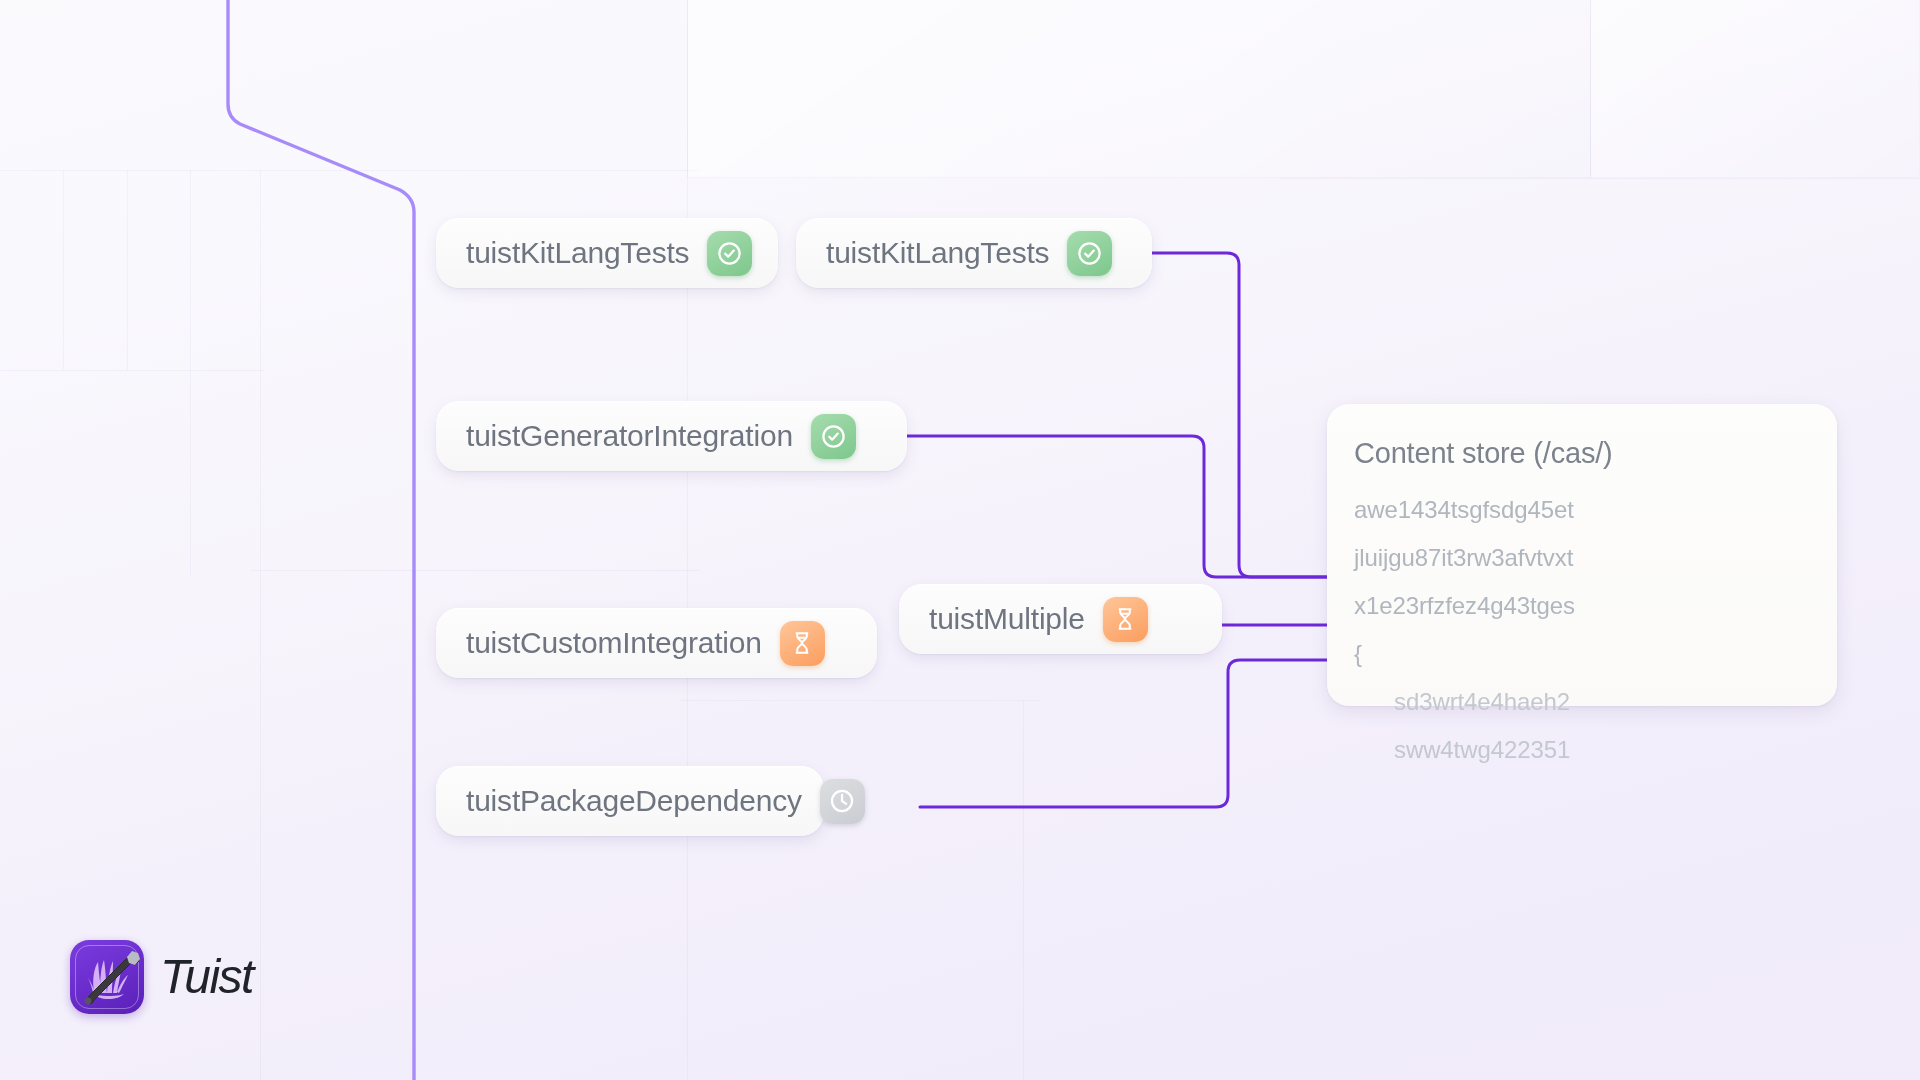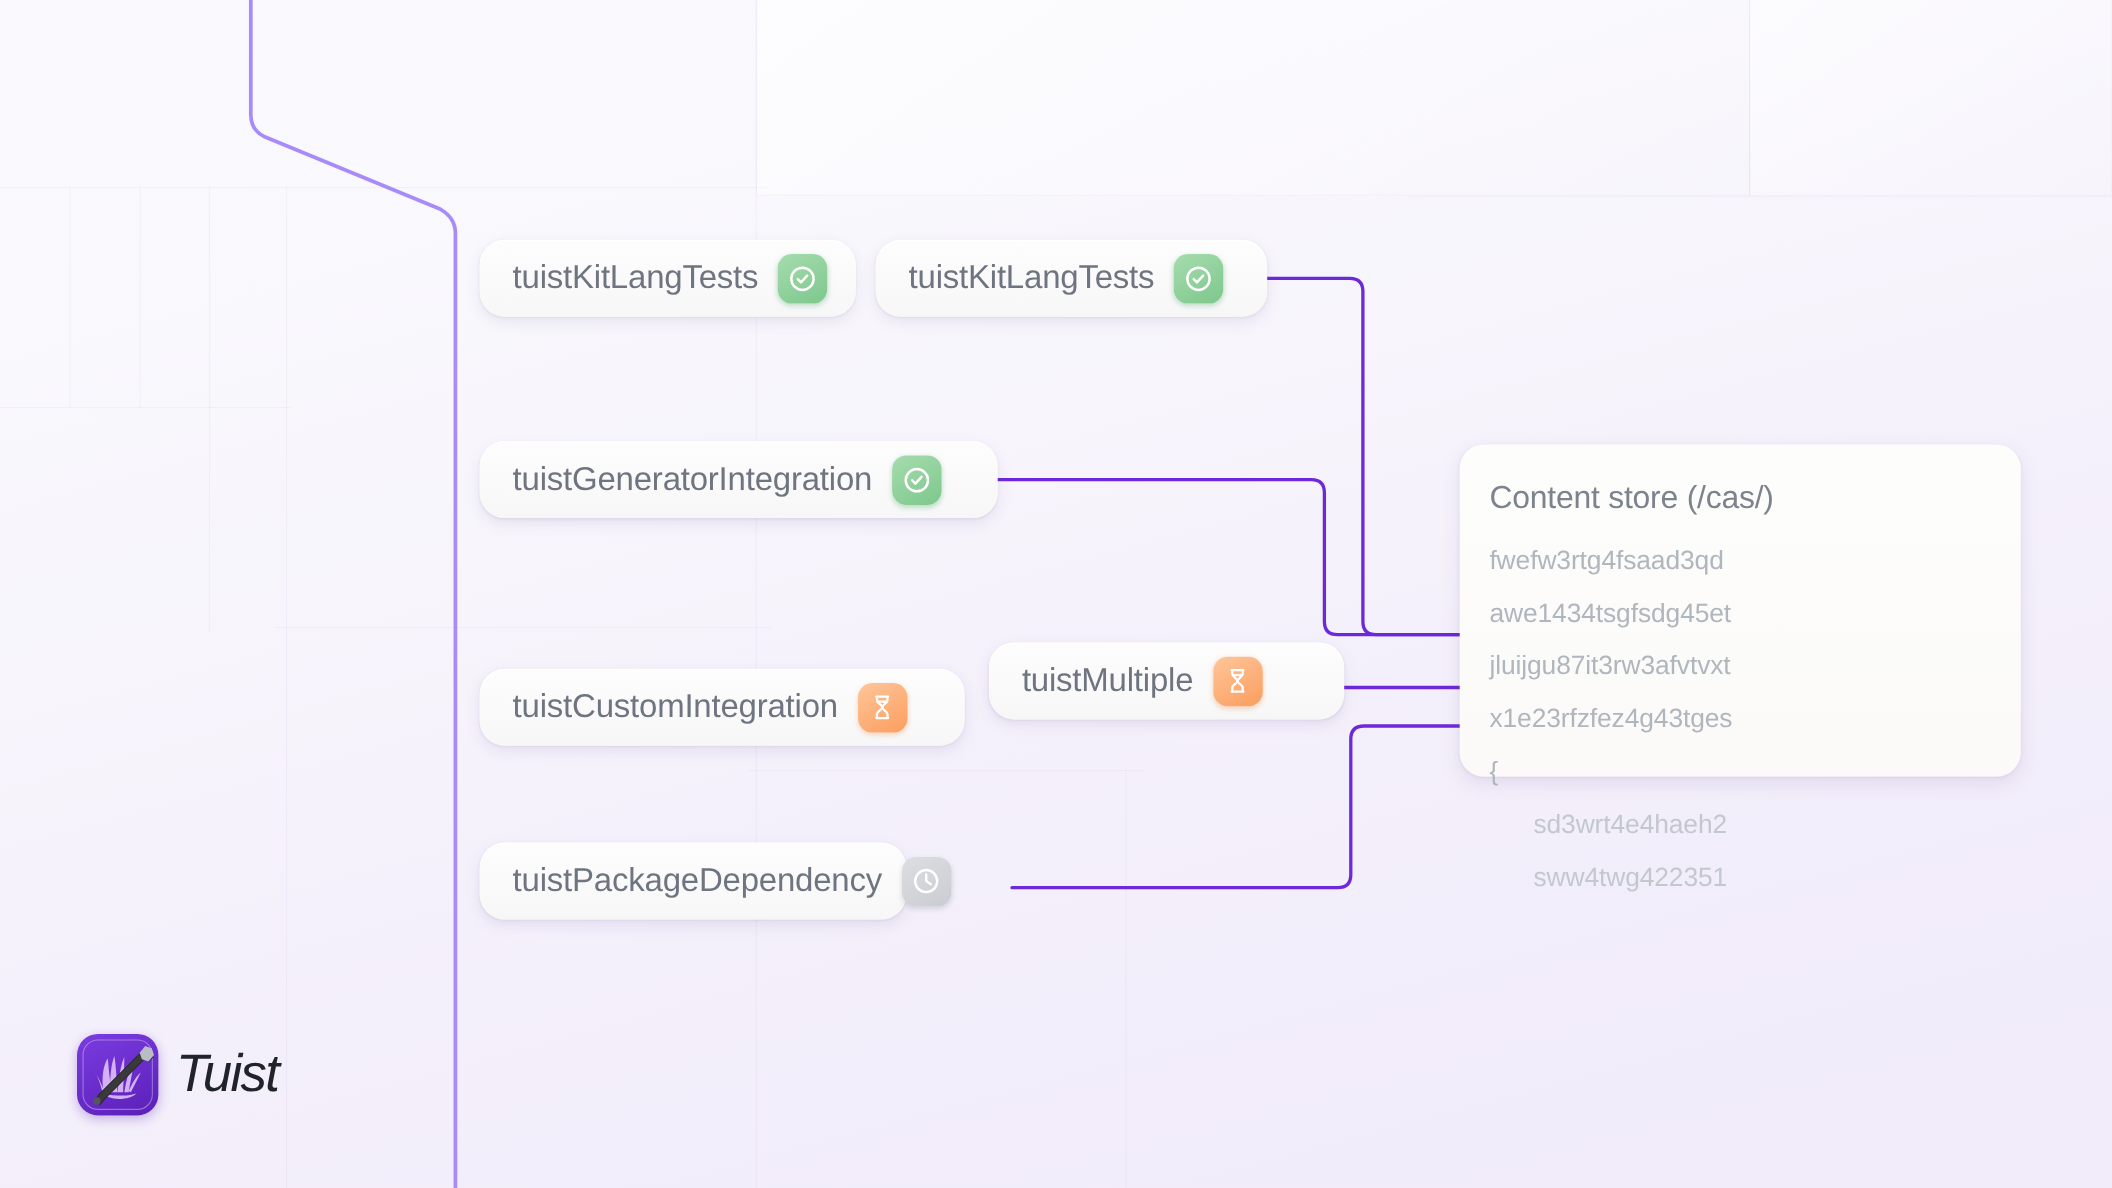--- a/index.html
+++ b/index.html
@@ -210,21 +210,20 @@
     <span class="badge waiting">
       <svg width="28" height="28" viewBox="0 0 24 24" fill="none" stroke="#ffffff" stroke-width="1.9" stroke-linecap="round" stroke-linejoin="round">
         <circle cx="12" cy="12" r="8.6"></circle>
           <path d="M12 6.8V12l3.6 2.4"></path>
       </svg>
     </span>
   </div>
 
   <div id="store">
     <div class="store-title">Content store (/cas/)</div>
-    <div class="store-entry">fwefw3rtg4fsaad3qd</div>
     <div class="store-entry">awe1434tsgfsdg45et</div>
     <div class="store-entry">jluijgu87it3rw3afvtvxt</div>
     <div class="store-entry">x1e23rfzfez4g43tges</div>
     <div class="store-entry">{</div>
     <div class="store-entry indent">sd3wrt4e4haeh2</div>
     <div class="store-entry indent">sww4twg422351</div>
   </div>
 
   <div id="logo">
     <span class="mark">

